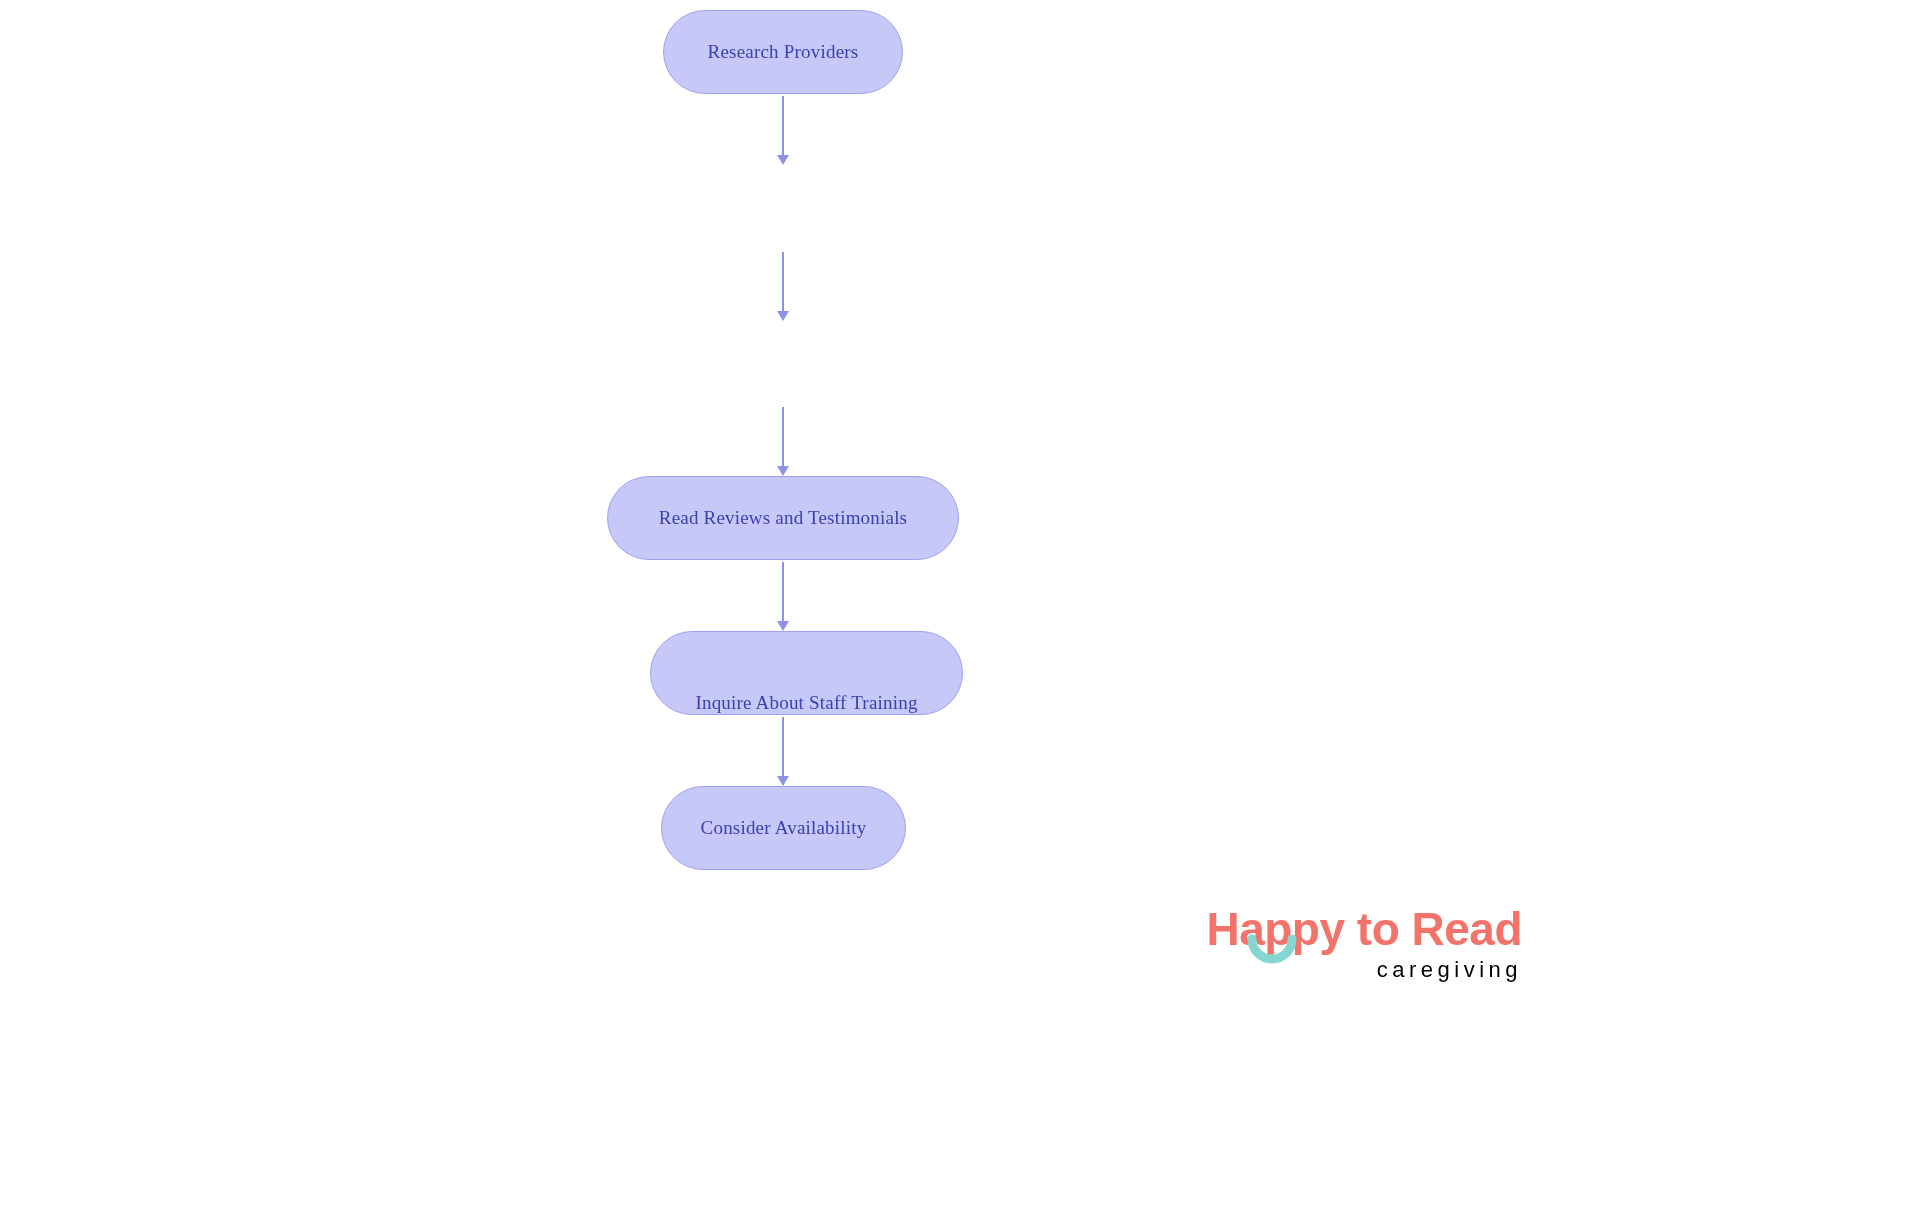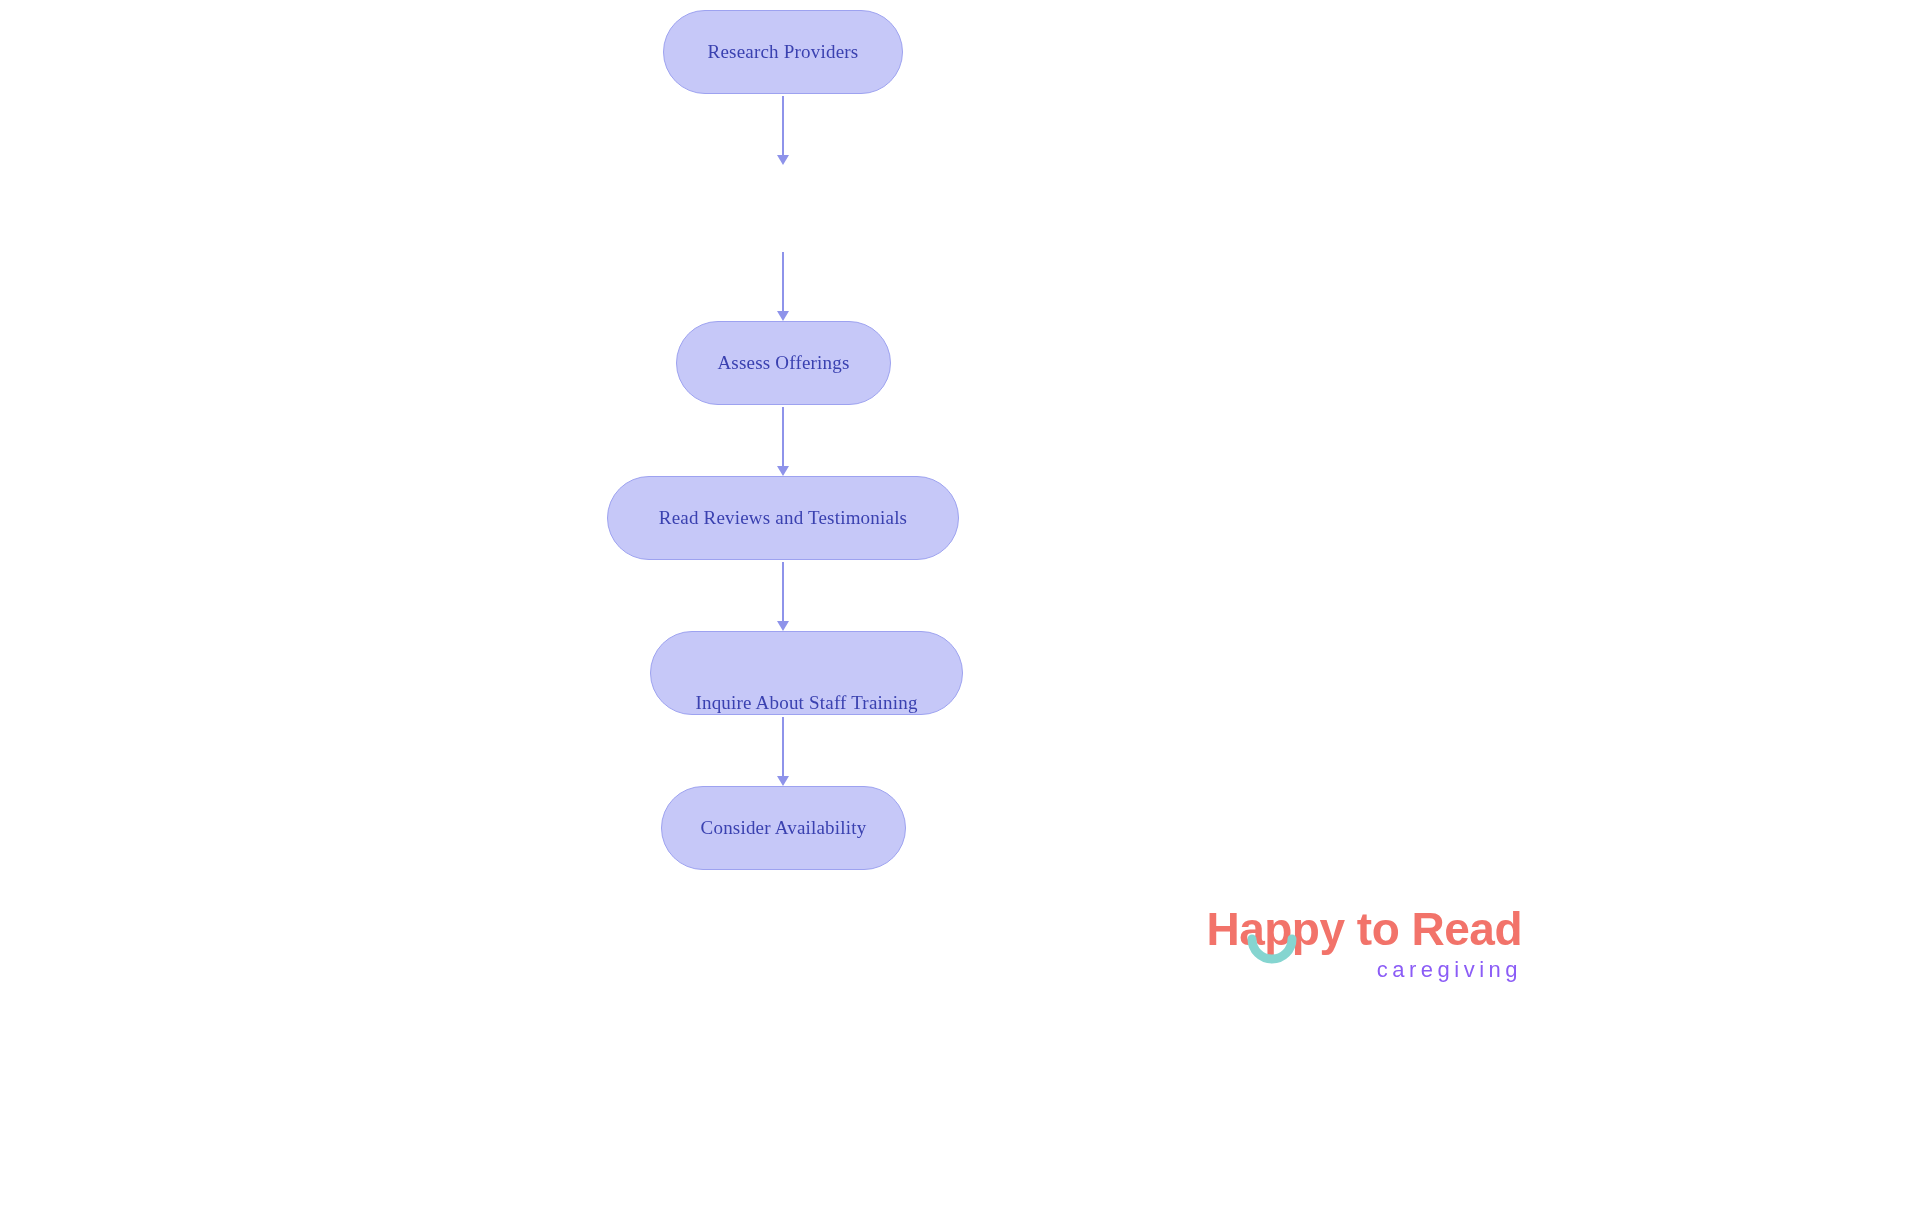--- a/index.html
+++ b/index.html
@@ -59,21 +59,21 @@
   .logo-wordmark {
     color: #f2736a;
     font-weight: 700;
     font-size: 46px;
     line-height: 52px;
     text-align: right;
     letter-spacing: -0.5px;
     white-space: nowrap;
   }
   .logo-tagline {
-    color: #8b5cf6;
+    color: #000000;
     font-size: 22px;
     font-weight: 500;
     letter-spacing: 4.5px;
     text-align: right;
     margin-top: 2px;
   }
   .logo-smile {
     position: absolute;
     left: 84px;
     top: 30px;
@@ -92,23 +92,20 @@
     <div class="arrow-line"></div>
     <div class="arrow-head"></div>
   </div>
 
 
   <div class="arrow" style="top:252px;">
     <div class="arrow-line"></div>
     <div class="arrow-head"></div>
   </div>
 
-  <div class="node" style="left:676px; top:321px; width:215px;">
-    <span>Assess Offerings</span>
-  </div>
 
   <div class="arrow" style="top:407px;">
     <div class="arrow-line"></div>
     <div class="arrow-head"></div>
   </div>
 
   <div class="node" style="left:607px; top:476px; width:352px;">
     <span>Read Reviews and Testimonials</span>
   </div>
 

